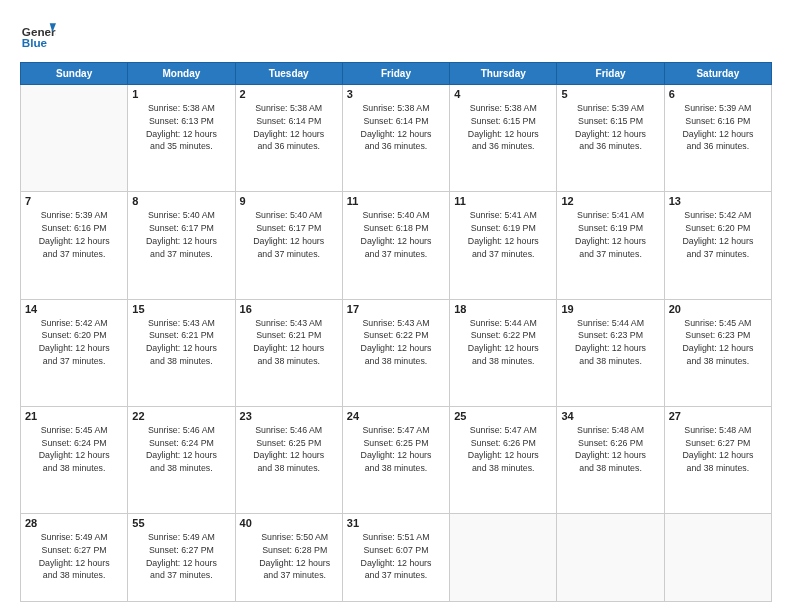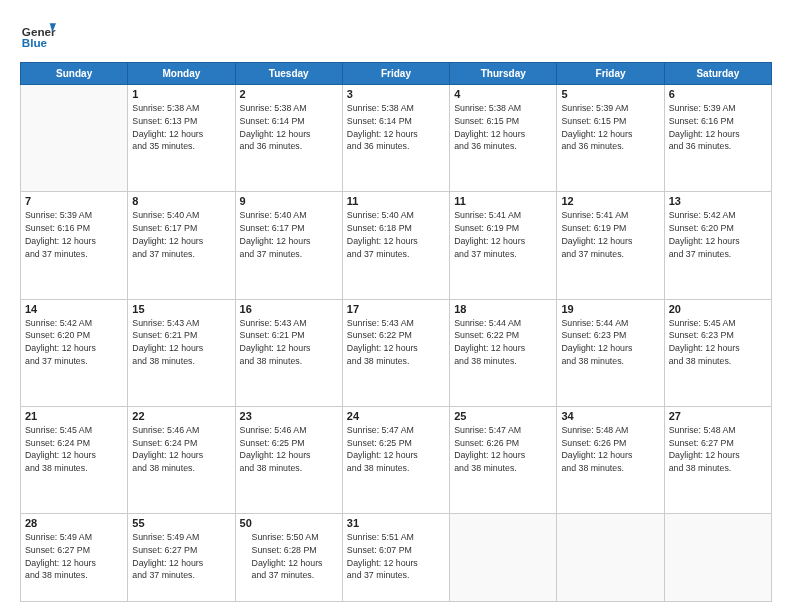--- a/index.html
+++ b/index.html
@@ -77,20 +77,21 @@
       font-size: 11px;
       font-weight: bold;
       color: #222;
       display: block;
       margin-bottom: 2px;
     }
     .day-info {
       font-size: 8.8px;
       color: #333;
       line-height: 1.45;
+      text-align: center;
     }
     .empty {
       background: #f9f9f9;
     }
   </style>
 </head>
 <body>
 
 <div class="page">
   <div class="header">
@@ -327,21 +328,21 @@
 and 38 minutes.</div>
           </td>
           <td>
             <span class="day-num">55</span>
             <div class="day-info" style="white-space: pre-line;">Sunrise: 5:49 AM
 Sunset: 6:27 PM
 Daylight: 12 hours
 and 37 minutes.</div>
           </td>
           <td>
-            <span class="day-num">50</span>
+            <span class="day-num">40</span>
             <div class="day-info" style="white-space: pre-line; margin-left: 12px;">Sunrise: 5:50 AM
 Sunset: 6:28 PM
 Daylight: 12 hours
 and 37 minutes.</div>
           </td>
           <td>
             <span class="day-num">31</span>
             <div class="day-info" style="white-space: pre-line;">Sunrise: 5:51 AM
 Sunset: 6:07 PM
 Daylight: 12 hours

